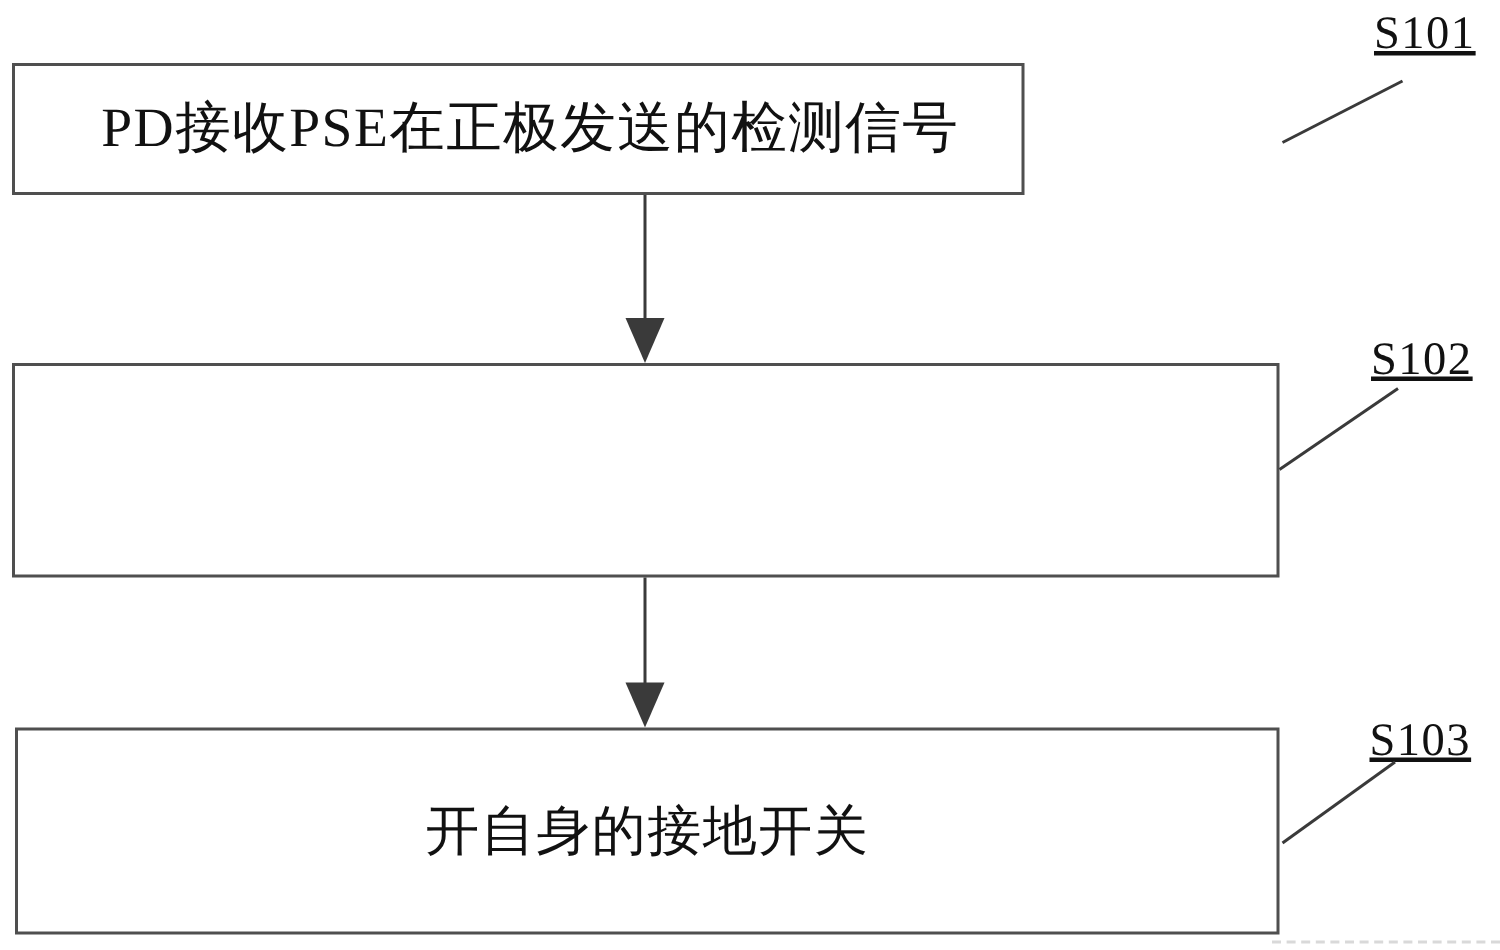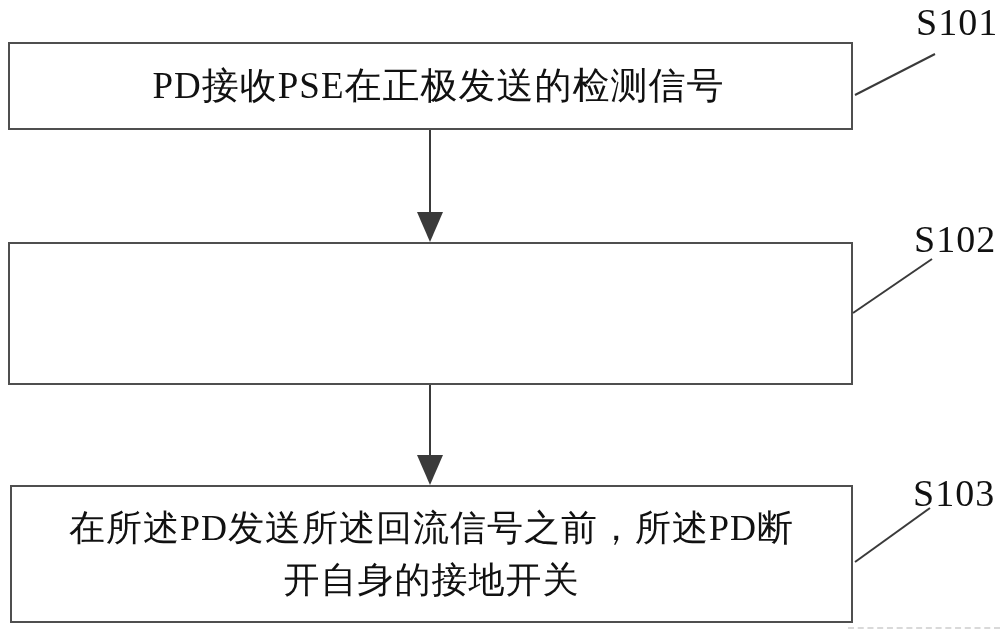--- a/index.html
+++ b/index.html
@@ -27,32 +27,33 @@
     justify-content: center;
     text-align: center;
   }
   .step-box .line {
     display: block;
     font-size: 36px;
     line-height: 52px;
     letter-spacing: 1px;
     white-space: nowrap;
   }
-  #box-s101 { left: 8px;  top: 42px;  width: 845px; height: 88px; padding-left: 16px; }
+  #box-s101 { left: 8px;  top: 42px;  width: 675px; height: 88px; padding-left: 16px; }
   #box-s101 .line { font-size: 37px; line-height: 44px; }
   #box-s102 { left: 8px;  top: 242px; width: 845px; height: 143px; }
   #box-s103 { left: 10px; top: 485px; width: 843px; height: 138px; }
 
   .step-label {
     position: absolute;
-    font-size: 38px;
+    font-size: 31px;
     line-height: 34px;
     letter-spacing: 1px;
     color: #111111;
     white-space: nowrap;
+    text-decoration: underline;
   }
   #label-s101 { left: 916px; top: 5px; }
   #label-s102 { left: 914px; top: 222px; }
   #label-s103 { left: 913px; top: 476px; }
 
   .arrow-line {
     position: absolute;
     width: 2px;
     background: #3a3a3a;
     left: 429px;
@@ -102,21 +103,20 @@
   <div class="arrow-line" id="arrow-line-1"></div>
   <div class="arrow-head" id="arrow-head-1"></div>
 
   <div class="step-box" id="box-s102">
   </div>
 
   <div class="arrow-line" id="arrow-line-2"></div>
   <div class="arrow-head" id="arrow-head-2"></div>
 
   <div class="step-box" id="box-s103">
-    <span class="line">在所述PD发送所述回流信号之前，所述PD断</span>
     <span class="line">开自身的接地开关</span>
   </div>
 
   <div class="step-label" id="label-s101">S101</div>
   <div class="step-label" id="label-s102">S102</div>
   <div class="step-label" id="label-s103">S103</div>
 
   <svg class="leader-layer" viewBox="0 0 1000 633" xmlns="http://www.w3.org/2000/svg">
     <line x1="855" y1="95" x2="935" y2="54" stroke="#3a3a3a" stroke-width="2"></line>
     <line x1="853" y1="313" x2="932" y2="259" stroke="#3a3a3a" stroke-width="2"></line>

